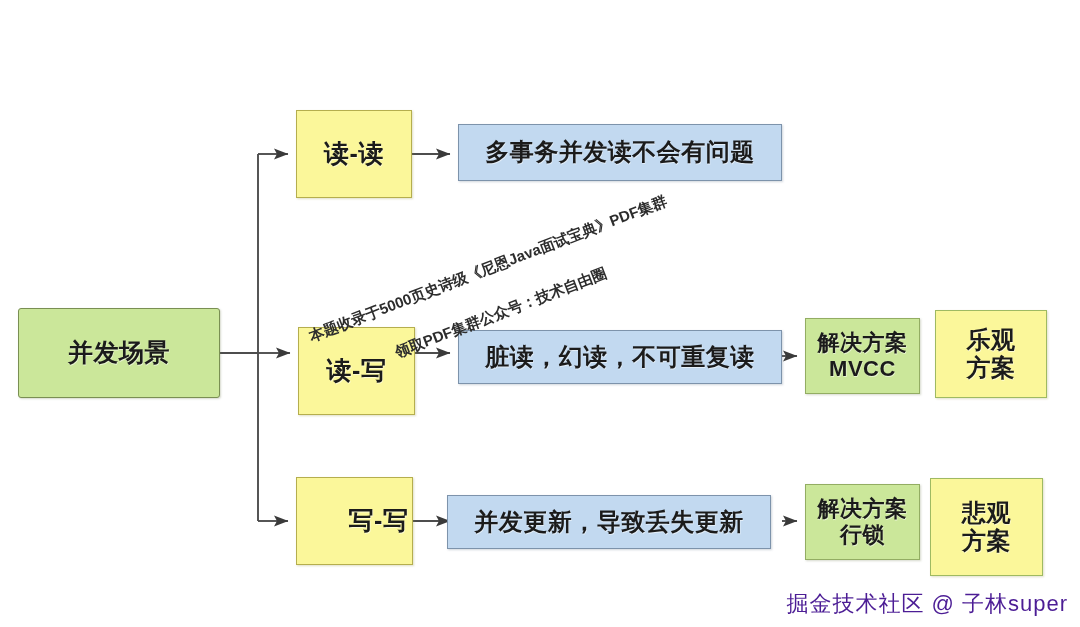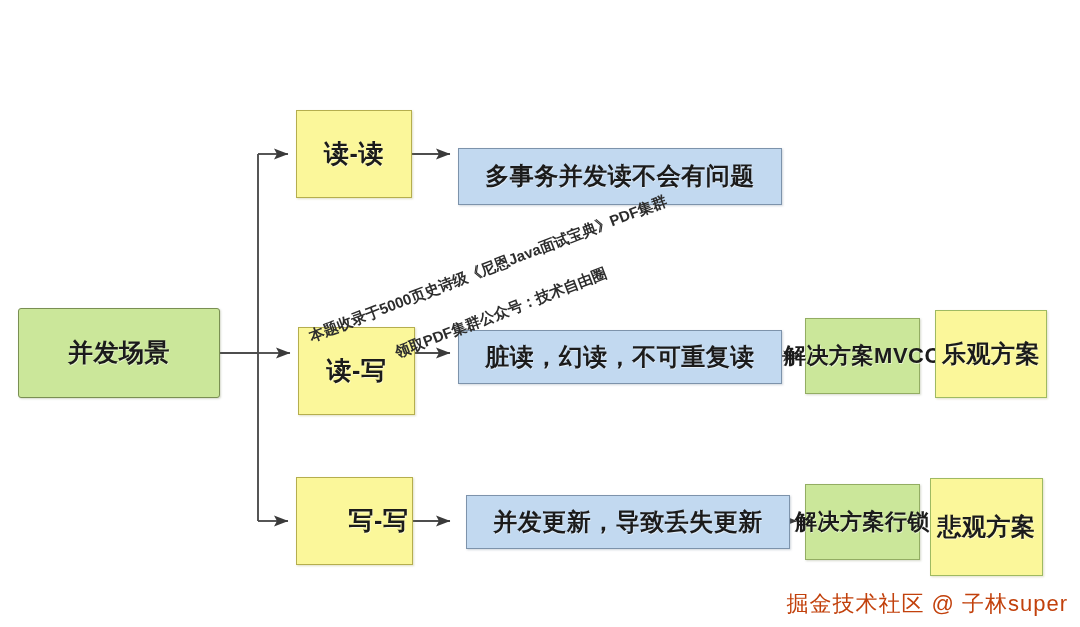--- a/index.html
+++ b/index.html
@@ -62,31 +62,31 @@
   }
   .node-blue {
     background: #c2d9f0;
     border: 1.6px solid #7d93ab;
     box-shadow: 1px 1px 2px rgba(100,120,140,0.30);
   }
   .n-root   { left: 18px;  top: 308px; width: 202px; height: 90px;  font-size: 25px; border-radius: 3px; }
   .n-rr     { left: 296px; top: 110px; width: 116px; height: 88px;  font-size: 25px; }
   .n-rw     { left: 298px; top: 308px; width: 117px; height: 88px;  font-size: 25px; margin-top: 19px; }
   .n-ww     { left: 296px; top: 477px; width: 117px; height: 88px;  font-size: 25px; padding-left: 48px; }
-  .n-msg1   { left: 458px; top: 124px; width: 324px; height: 57px;  font-size: 24px; margin-top: 24px; }
+  .n-msg1   { left: 458px; top: 124px; width: 324px; height: 57px;  font-size: 24px; }
   .n-msg2   { left: 458px; top: 330px; width: 324px; height: 54px;  font-size: 24px; }
-  .n-msg3   { left: 466px; top: 495px; width: 324px; height: 54px;  font-size: 24px; }
+  .n-msg3   { left: 447px; top: 495px; width: 324px; height: 54px;  font-size: 24px; }
   .n-sol1   { left: 805px; top: 318px; width: 115px; height: 76px;  font-size: 22px; }
   .n-sol2   { left: 805px; top: 484px; width: 115px; height: 76px;  font-size: 22px; }
   .n-plan1  { left: 935px; top: 310px; width: 112px; height: 88px;  font-size: 24px; }
   .n-plan2  { left: 930px; top: 478px; width: 113px; height: 98px;  font-size: 24px; }
 
   .node .stack {
     display: flex;
-    flex-direction: row;
+    flex-direction: column;
     align-items: center;
     justify-content: center;
   }
   .node .stack > span { display: block; white-space: nowrap; }
 
   .watermark {
     position: absolute;
     left: 296px;
     top: 212px;
     width: 420px;
@@ -110,21 +110,21 @@
     left: 100px;
     top: 132px;
     font-size: 15px;
     transform: rotate(-21deg);
   }
   .credit {
     position: absolute;
     right: 12px;
     bottom: 8px;
     font-size: 22px;
-    color: #c2410c;
+    color: #4c1d95;
     letter-spacing: 1px;
     white-space: nowrap;
     font-weight: 500;
   }
 </style>
 </head>
 <body>
 
 <div id="canvas">
 

